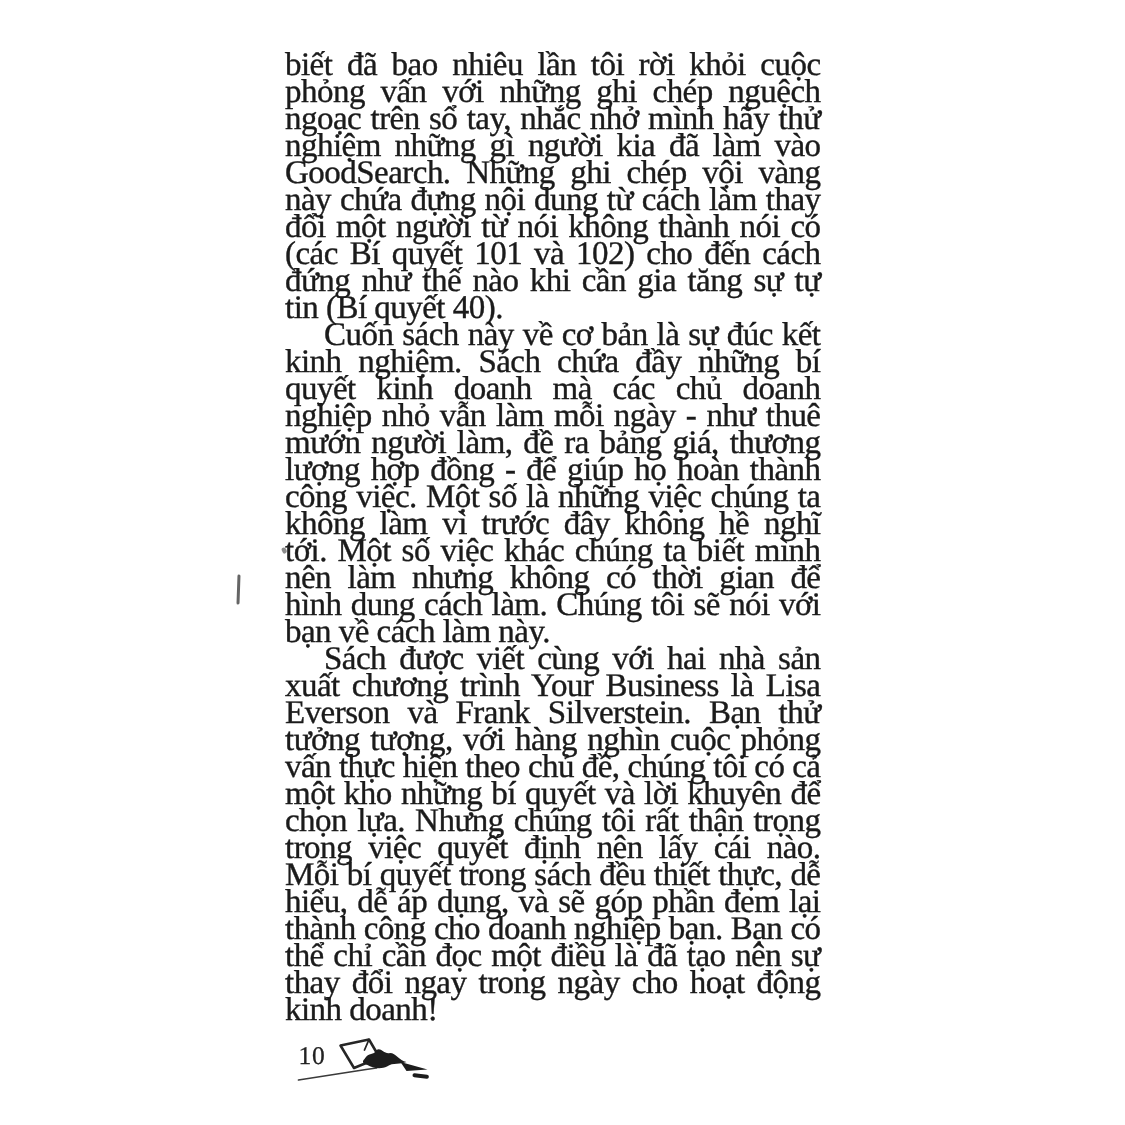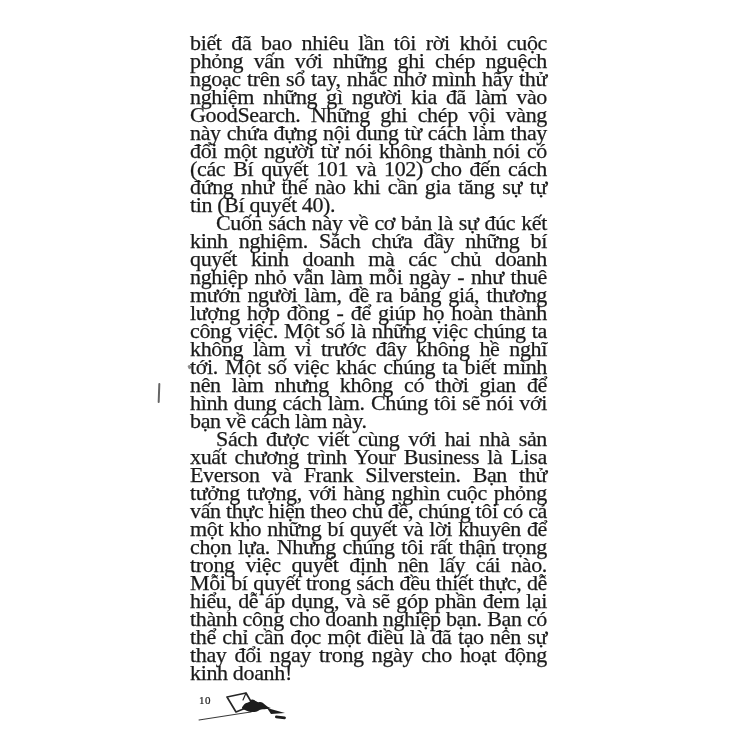--- a/index.html
+++ b/index.html
@@ -40,21 +40,21 @@
   .footer {
     position: absolute;
     left: 198px;
     top: 692px;
     height: 34px;
   }
   .page-num {
     position: absolute;
     left: 1px;
     top: 2px;
-    font-size: 11px;
+    font-size: 17px;
     letter-spacing: 0.5px;
     color: #222222;
     -webkit-text-stroke: 0.2px #222222;
   }
   .doodle-svg {
     position: absolute;
     left: -3px;
     top: -9px;
   }
   

